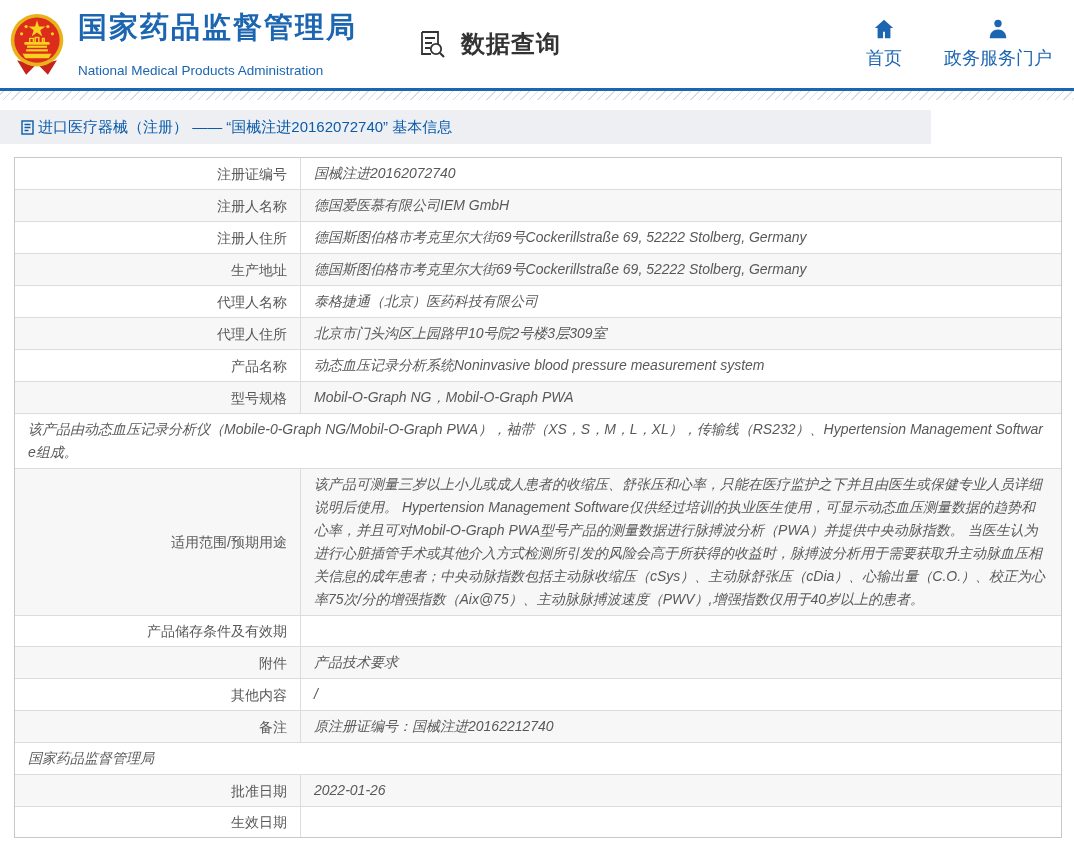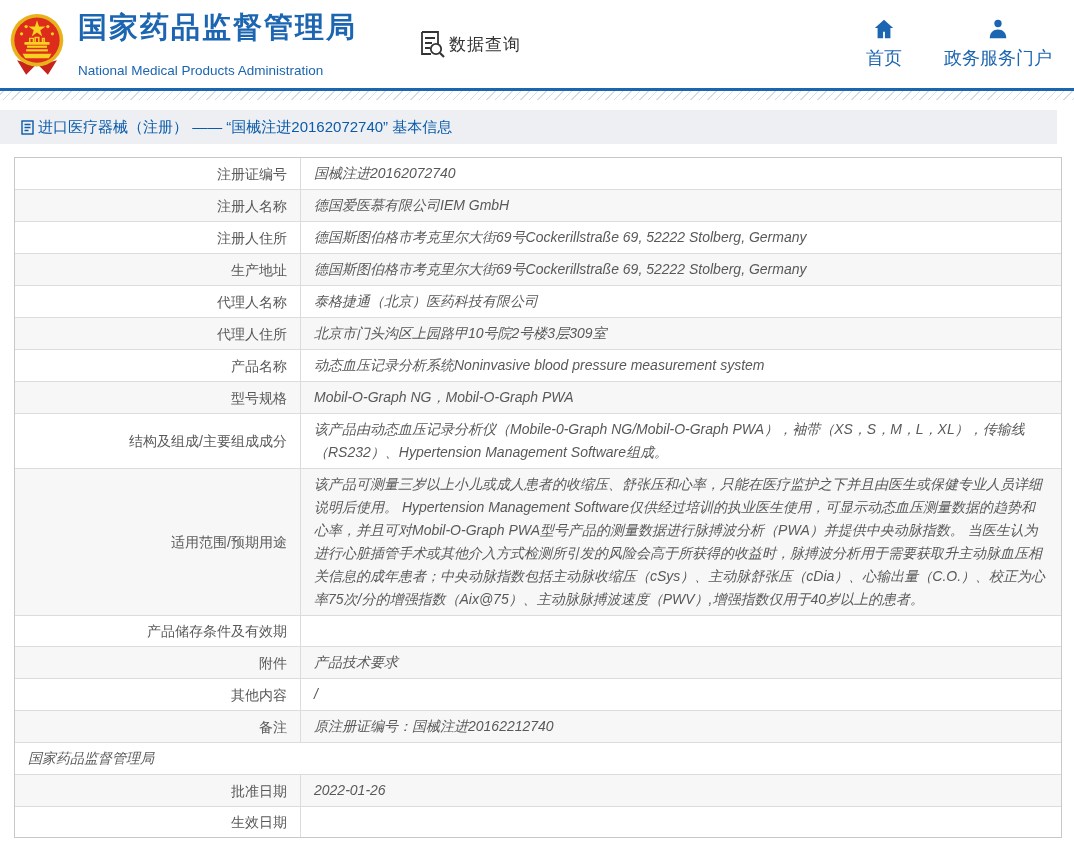--- a/index.html
+++ b/index.html
@@ -7,33 +7,33 @@
     font-family:"Liberation Sans","DejaVu Sans",sans-serif; }
 
   
   .header { height:88px; display:flex; align-items:center; padding-left:8px; }
   .logo { width:58px; height:62px; flex:0 0 auto; cursor:pointer; }
   .title-block { margin-left:12px; }
   .site-zh { font-size:29px; font-weight:bold; color:#1c65b1; letter-spacing:2px; line-height:34px; }
   .site-en { font-size:13.5px; color:#1c65b1; margin-top:19px; }
   .query-tab { display:flex; align-items:center; margin-left:62px; cursor:pointer; }
   .query-tab svg { width:26px; height:28px; }
-  .query-label { font-size:17px; color:#333; margin-left:4px; letter-spacing:1px; }
+  .query-label { font-size:24px; color:#333; margin-left:16px; letter-spacing:1px;font-weight:bold; }
   .header-nav { margin-left:auto; margin-right:22px; display:flex; gap:42px; }
   .nav-item { display:flex; flex-direction:column; align-items:center; cursor:pointer; }
   .nav-item svg { width:22px; height:22px; }
   .nav-label { font-size:18px; color:#1c65b1; margin-top:6px; white-space:nowrap; }
 
   
   .divider-line { height:3px; background:#1c65b1; }
   .divider-hatch { height:9px;
     background:repeating-linear-gradient(135deg,#fff 0 2px,#d7dde4 2px 3px,#fff 3px 6px); }
 
   
-  .breadcrumb { margin-top:10px; width:1057px; height:34px; background:#edeff2;
+  .breadcrumb { margin-top:10px; width:931px; height:34px; background:#edeff2;
     display:flex; align-items:center; padding-left:21px; }
   .breadcrumb svg { width:13px; height:15px; flex:0 0 auto; }
   .crumb-text { font-size:15px; color:#0b5bab; margin-left:4px; cursor:pointer; }
 
   
   .info-table { margin:13px 12px 0 14px; width:1048px; border:1px solid #c8c8c8; }
   .tr { display:flex; border-bottom:1px solid #dcdcdc; background:#fff; }
   .tr:last-child { border-bottom:none; }
   .tr:nth-child(even) { background:#f7f7f7; }
   .td { display:flex; align-items:center; font-size:14px; color:#595959; }
@@ -147,21 +147,20 @@
         <span>动态血压记录分析系统Noninvasive blood pressure measurement system</span>
       </div>
     </div>
   <div class="tr">
       <div class="td label">型号规格</div>
       <div class="td value">
         <span>Mobil-O-Graph NG，Mobil-O-Graph PWA</span>
       </div>
     </div>
   <div class="tr">
-      <div class="td label">结构及组成/主要组成成分</div>
       <div class="td value">
         <span>该产品由动态血压记录分析仪（Mobile-0-Graph NG/Mobil-O-Graph PWA），袖带（XS，S，M，L，XL），传输线（RS232）、Hypertension Management Software组成。</span>
       </div>
     </div>
   <div class="tr">
       <div class="td label">适用范围/预期用途</div>
       <div class="td value">
         <span>该产品可测量三岁以上小儿或成人患者的收缩压、舒张压和心率，只能在医疗监护之下并且由医生或保健专业人员详细说明后使用。 Hypertension Management Software仅供经过培训的执业医生使用，可显示动态血压测量数据的趋势和心率，并且可对Mobil-O-Graph PWA型号产品的测量数据进行脉搏波分析（PWA）并提供中央动脉指数。 当医生认为进行心脏插管手术或其他介入方式检测所引发的风险会高于所获得的收益时，脉搏波分析用于需要获取升主动脉血压相关信息的成年患者；中央动脉指数包括主动脉收缩压（cSys）、主动脉舒张压（cDia）、心输出量（C.O.）、校正为心率75次/分的增强指数（Aix@75）、主动脉脉搏波速度（PWV）,增强指数仅用于40岁以上的患者。</span>
       </div>
     </div>

